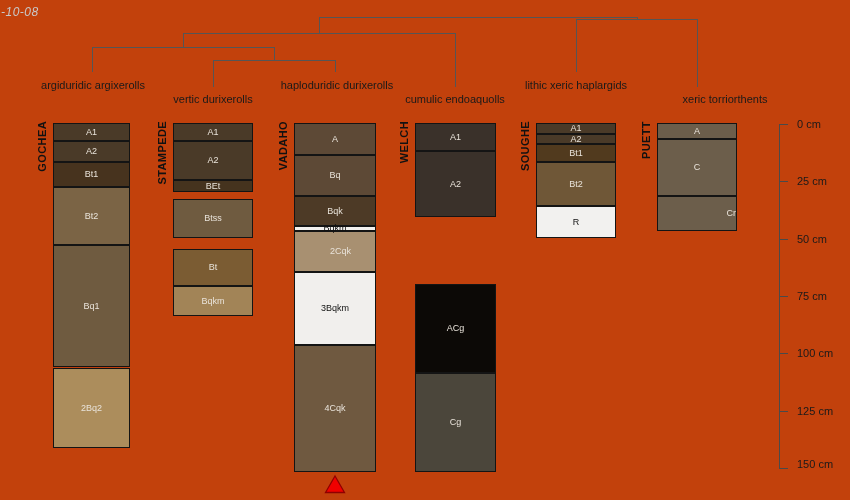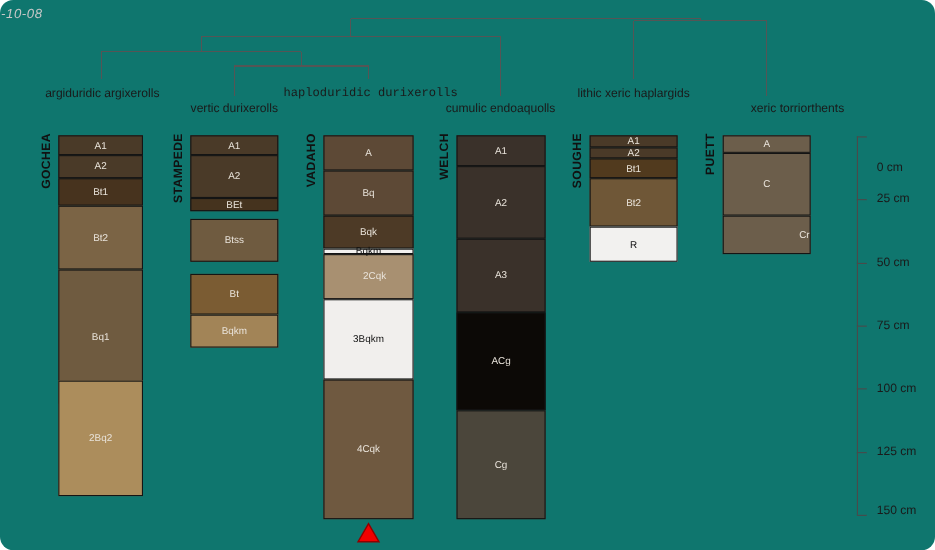--- a/index.html
+++ b/index.html
@@ -1,17 +1,17 @@
 <!DOCTYPE html>
 <html><head>
 <meta charset="utf-8">
 <style>
   html,body{margin:0;padding:0;background:#fff;}
-  .canvas{position:relative;width:850px;height:500px;background:#0f766e;overflow:hidden;
-          font-family:"Liberation Sans",sans-serif;border-radius:12px;}
+  .canvas{position:relative;width:850px;height:500px;background:#c2410c;overflow:hidden;
+          font-family:"Liberation Sans",sans-serif;}
   .watermark{position:absolute;left:1px;top:5px;font-size:12px;font-style:italic;
              color:#c8c8c8;letter-spacing:.5px;}
   svg.overlay{position:absolute;left:0;top:0;pointer-events:none;}
   .taxon{position:absolute;transform:translateX(-50%);font-size:11px;color:#1a1a1a;
          white-space:nowrap;}
   .series-label{position:absolute;writing-mode:vertical-rl;transform:rotate(180deg);
                 font-weight:bold;font-size:11px;color:#111;letter-spacing:.4px;}
   .profile-col{position:absolute;}
   .horizon{position:absolute;left:0;width:100%;box-sizing:border-box;
            border:1px solid #141414;display:flex;align-items:center;justify-content:center;
@@ -38,21 +38,21 @@
       <line x1="92" y1="47" x2="274" y2="47" stroke="#555555" stroke-width="1"></line>
       <line x1="92" y1="47" x2="92" y2="72" stroke="#555555" stroke-width="1"></line>
       <line x1="274" y1="47" x2="274" y2="60" stroke="#555555" stroke-width="1"></line>
       <line x1="213" y1="60" x2="335" y2="60" stroke="#555555" stroke-width="1"></line>
       <line x1="213" y1="60" x2="213" y2="87" stroke="#555555" stroke-width="1"></line>
       <line x1="335" y1="60" x2="335" y2="72" stroke="#555555" stroke-width="1"></line>
     </svg>
   <div id="taxa">
       <div class="taxon" style="left: 93px; top: 79px;">argiduridic argixerolls</div>
       <div class="taxon" style="left: 213px; top: 93px;">vertic durixerolls</div>
-      <div class="taxon" style="left: 337px; top: 79px; font-family: Liberation Mono, monospace;">haploduridic durixerolls</div>
+      <div class="taxon" style="left: 337px; top: 79px;">haploduridic durixerolls</div>
       <div class="taxon" style="left: 455px; top: 93px;">cumulic endoaquolls</div>
       <div class="taxon" style="left: 576px; top: 79px;">lithic xeric haplargids</div>
       <div class="taxon" style="left: 697px; top: 93px; margin-left: 28px;">xeric torriorthents</div>
     </div>
   <div id="profiles">
       <div class="series-label" style="left: 36px; top: 121px;">GOCHEA</div>
       <div class="profile-col" style="left: 53px; top: 123px; width: 77px; height: 344px;">
         <div class="horizon" style="top: 0px; height: 18px; background: rgb(74, 58, 40);">
           <span style="color: rgb(233, 227, 218);">A1</span>
         </div>
@@ -61,21 +61,21 @@
         </div>
         <div class="horizon" style="top: 39px; height: 25px; background: rgb(71, 51, 30);">
           <span style="color: rgb(233, 227, 218);">Bt1</span>
         </div>
         <div class="horizon" style="top: 64px; height: 58px; background: rgb(123, 100, 69);">
           <span style="color: rgb(233, 227, 218);">Bt2</span>
         </div>
         <div class="horizon" style="top: 122px; height: 122px; background: rgb(111, 91, 64);">
           <span style="color: rgb(233, 227, 218);">Bq1</span>
         </div>
-        <div class="horizon" style="top: 223px; height: 105px; background: rgb(172, 141, 92);">
+        <div class="horizon" style="top: 245px; height: 80px; background: rgb(172, 141, 92);">
           <span style="color: rgb(233, 227, 218);">2Bq2</span>
         </div>
       </div>
       <div class="series-label" style="left: 156px; top: 121px;">STAMPEDE</div>
       <div class="profile-col" style="left: 173px; top: 123px; width: 80px; height: 193px;">
         <div class="horizon" style="top: 0px; height: 18px; background: rgb(74, 58, 40);">
           <span style="color: rgb(233, 227, 218);">A1</span>
         </div>
         <div class="horizon" style="top: 18px; height: 39px; background: rgb(74, 58, 40);">
           <span style="color: rgb(233, 227, 218);">A2</span>
@@ -118,23 +118,20 @@
         </div>
       </div>
       <div class="series-label" style="left: 398px; top: 121px;">WELCH</div>
       <div class="profile-col" style="left: 415px; top: 123px; width: 81px; height: 349px;">
         <div class="horizon" style="top: 0px; height: 28px; background: rgb(58, 49, 42);">
           <span style="color: rgb(233, 227, 218);">A1</span>
         </div>
         <div class="horizon" style="top: 28px; height: 66px; background: rgb(58, 49, 42);">
           <span style="color: rgb(233, 227, 218);">A2</span>
         </div>
-        <div class="horizon" style="top: 94px; height: 67px; background: rgb(58, 49, 42);">
-          <span style="color: rgb(233, 227, 218);">A3</span>
-        </div>
         <div class="horizon" style="top: 161px; height: 89px; background: rgb(12, 9, 6);">
           <span style="color: rgb(233, 227, 218);">ACg</span>
         </div>
         <div class="horizon" style="top: 250px; height: 99px; background: rgb(75, 70, 59);">
           <span style="color: rgb(233, 227, 218);">Cg</span>
         </div>
       </div>
       <div class="series-label" style="left: 519px; top: 121px;">SOUGHE</div>
       <div class="profile-col" style="left: 536px; top: 123px; width: 80px; height: 115px;">
         <div class="horizon" style="top: 0px; height: 11px; background: rgb(74, 58, 40);">
@@ -162,21 +159,21 @@
           <span style="color: rgb(233, 227, 218);">C</span>
         </div>
         <div class="horizon" style="top: 73px; height: 35px; background: rgb(108, 94, 75); justify-content: flex-end;">
           <span style="color: rgb(233, 227, 218);">Cr</span>
         </div>
       </div>
     </div>
   <div id="axis">
       <div class="axis-line" style="left: 779px; top: 124px; width: 1px; height: 343.995px;"></div>
       <div class="axis-tick" style="left: 779px; top: 124px; width: 9px; height: 1px;"></div>
-      <div class="axis-label" style="left: 797px; top: 118px; margin-top: 28px;">0 cm</div>
+      <div class="axis-label" style="left: 797px; top: 118px;">0 cm</div>
       <div class="axis-tick" style="left: 779px; top: 181px; width: 9px; height: 1px;"></div>
       <div class="axis-label" style="left: 797px; top: 175px;">25 cm</div>
       <div class="axis-tick" style="left: 779px; top: 239px; width: 9px; height: 1px;"></div>
       <div class="axis-label" style="left: 797px; top: 233px;">50 cm</div>
       <div class="axis-tick" style="left: 779px; top: 296px; width: 9px; height: 1px;"></div>
       <div class="axis-label" style="left: 797px; top: 290px;">75 cm</div>
       <div class="axis-tick" style="left: 779px; top: 353px; width: 9px; height: 1px;"></div>
       <div class="axis-label" style="left: 797px; top: 347px;">100 cm</div>
       <div class="axis-tick" style="left: 779px; top: 411px; width: 9px; height: 1px;"></div>
       <div class="axis-label" style="left: 797px; top: 405px;">125 cm</div>

